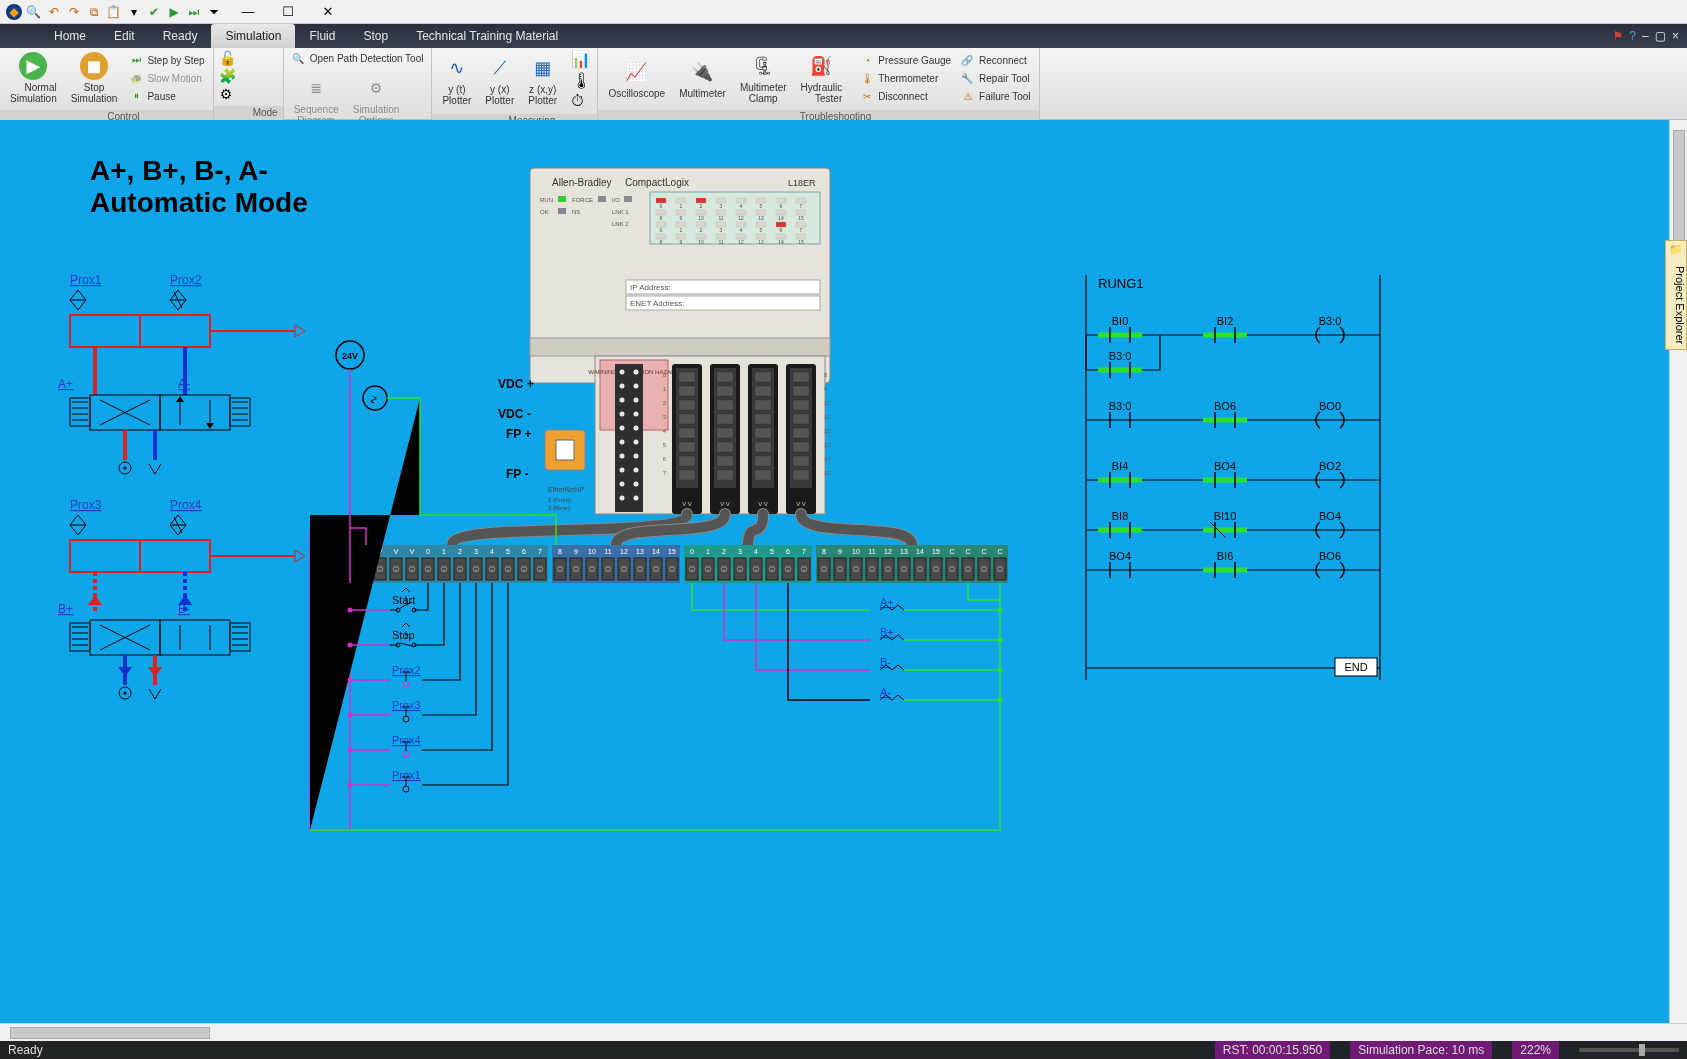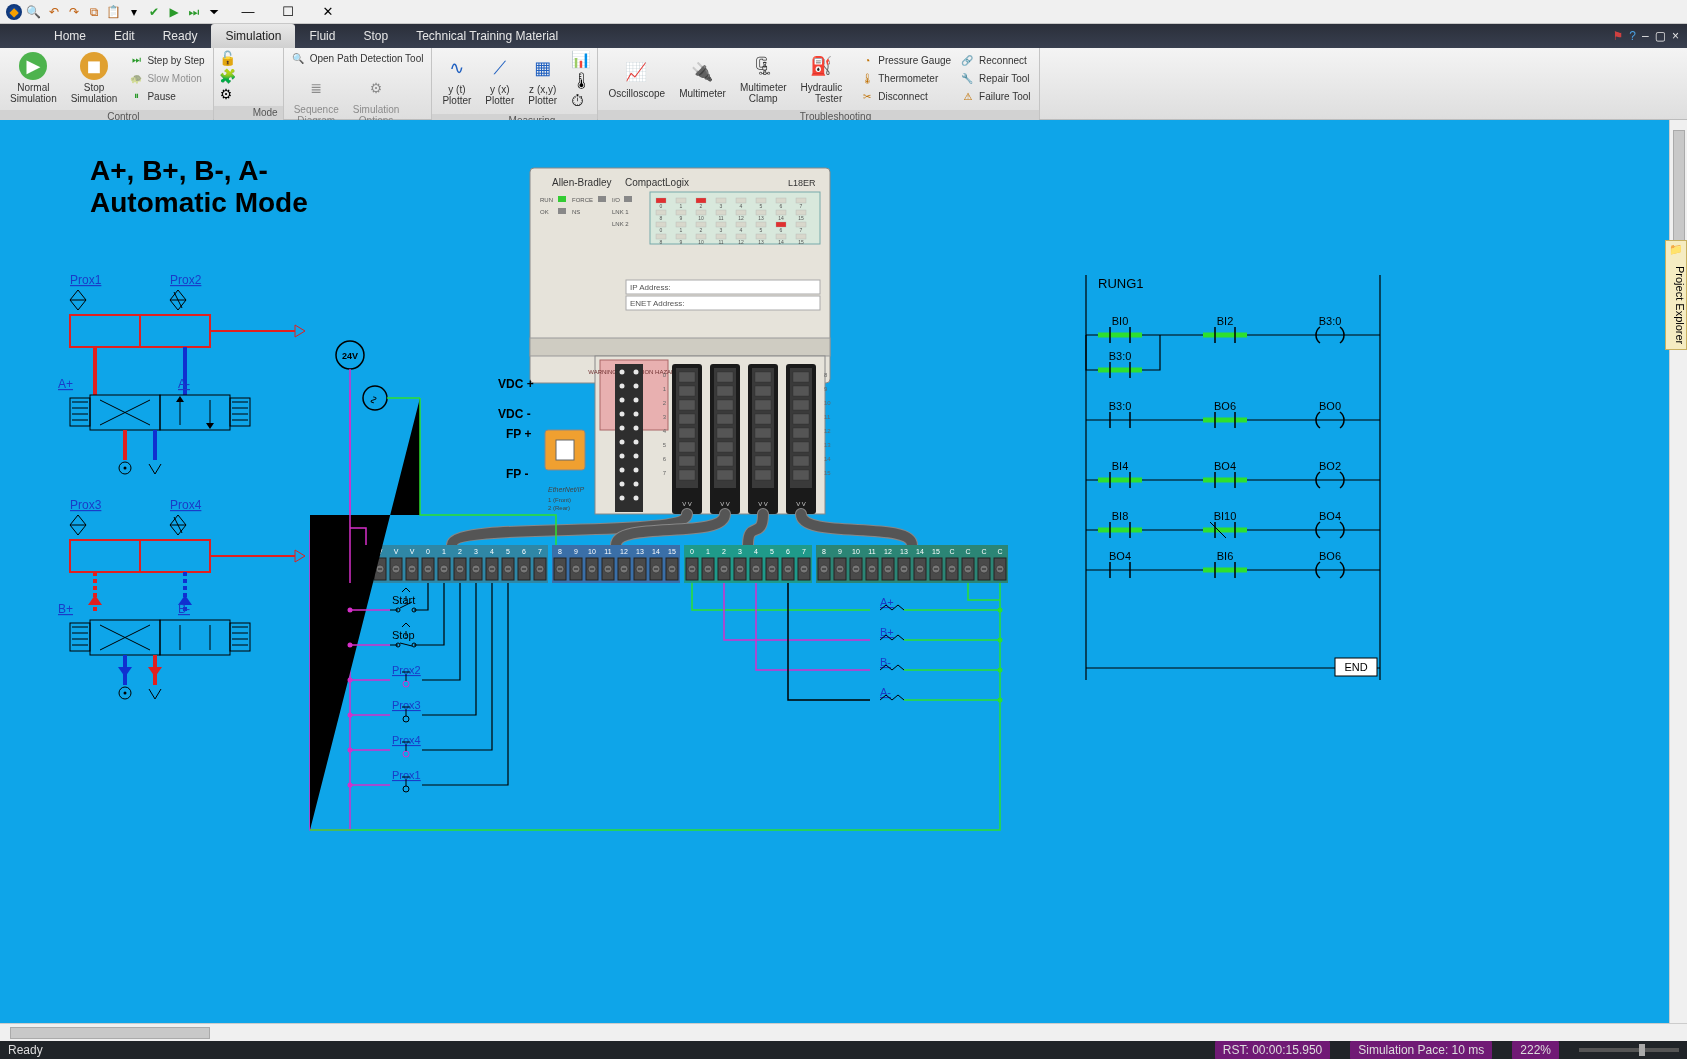--- a/index.html
+++ b/index.html
@@ -104,21 +104,21 @@
     <span>▢</span>
     <span>×</span>
   </div>
 </div>
 
 <div class="ribbon">
   <div class="ribbon-group">
     <div class="body">
       <div class="big-btn">
         <span class="ic" style="background:#4db34d;color:#fff">▶</span>
-        <span style="white-space:pre;text-align:center">Normal
+        <span style="white-space:pre;text-align:right">Normal
 Simulation</span>
       </div>
       <div class="big-btn">
         <span class="ic" style="background:#e0a030;color:#fff">◼</span>
         <span style="white-space:pre;text-align:center">Stop
 Simulation</span>
       </div>
       <div class="ribbon-stack">
         <div class="small-btn">
             <span class="ic" style="color:#2a9a2a">⏭</span>

